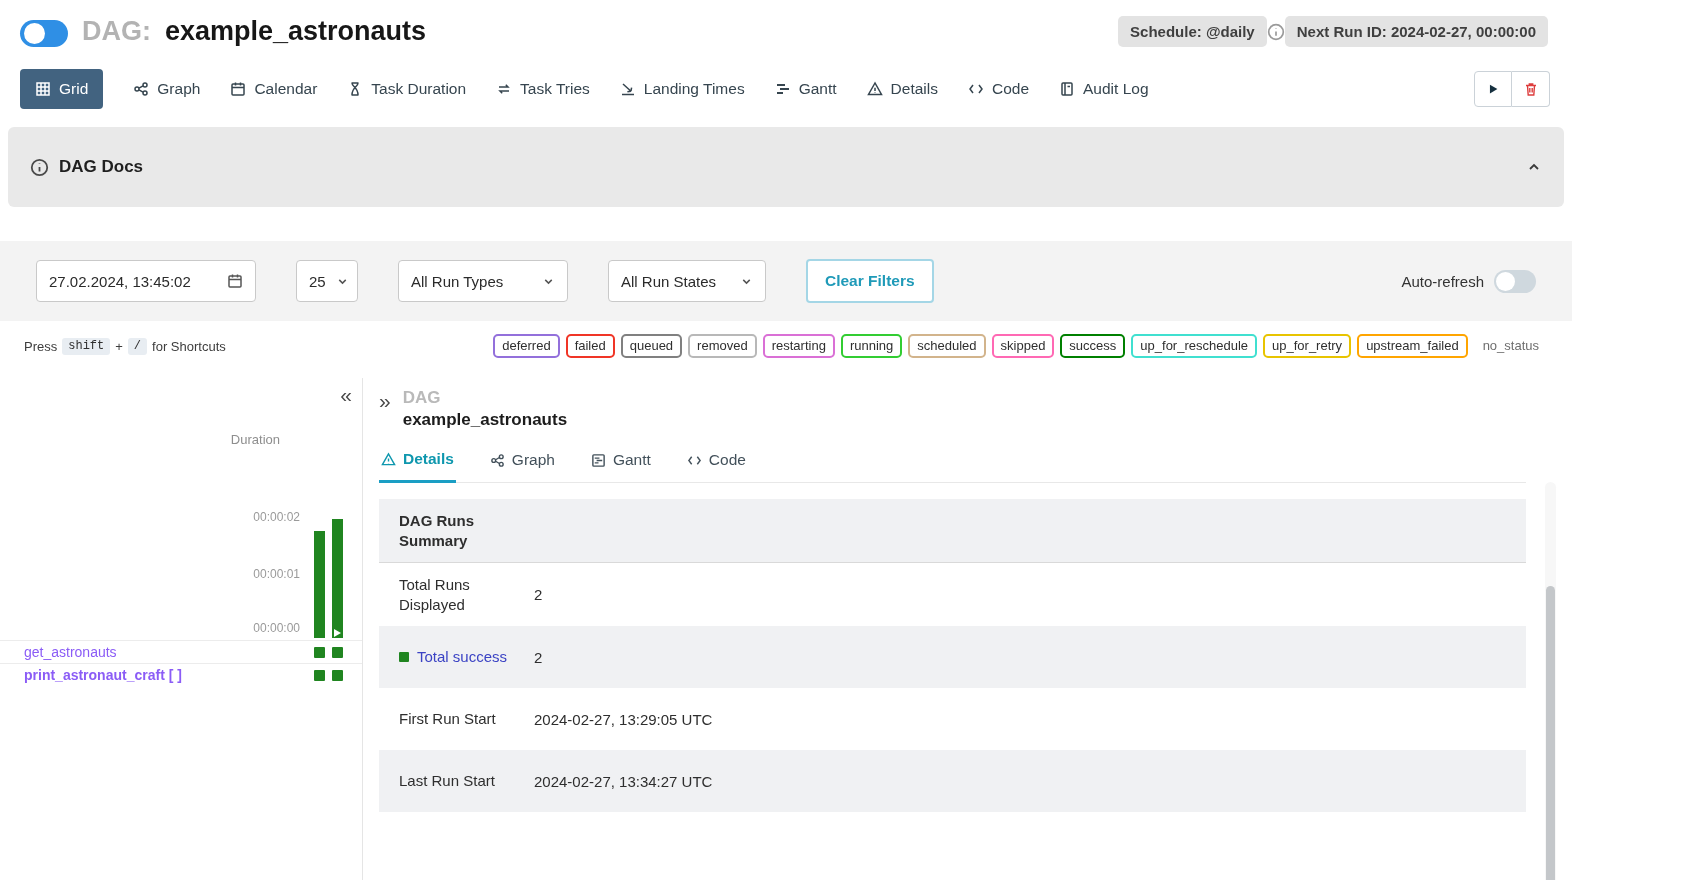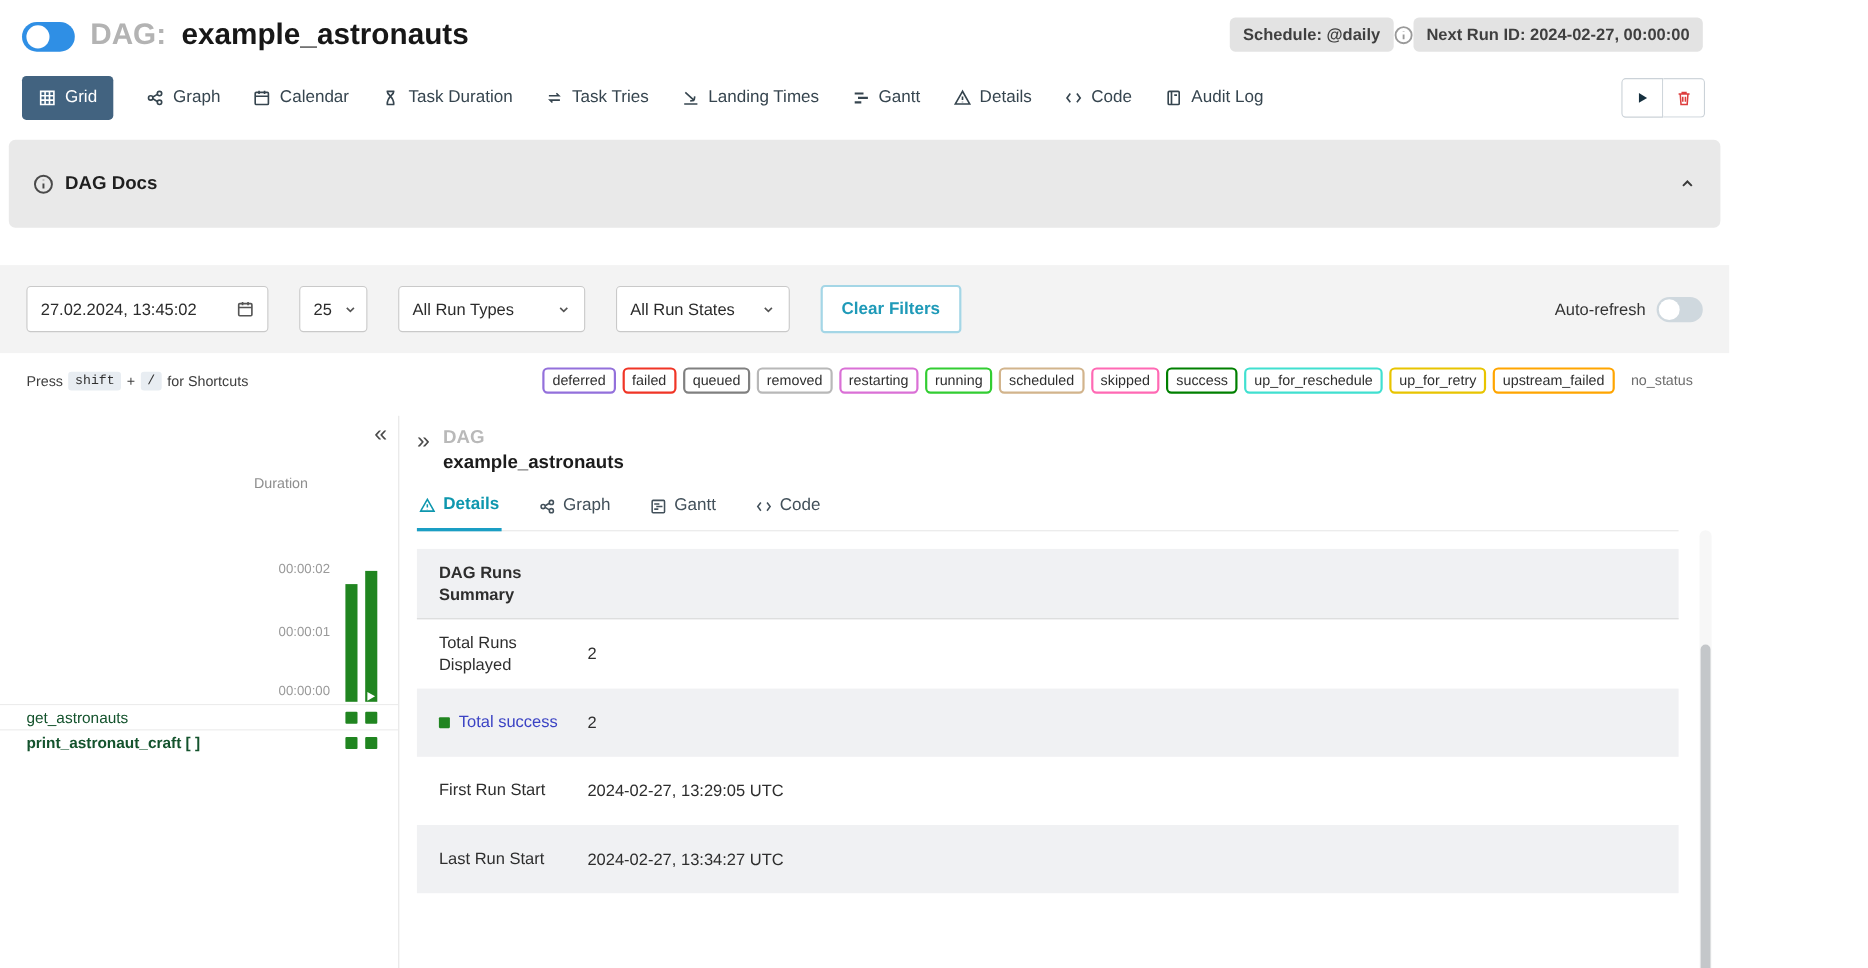--- a/index.html
+++ b/index.html
@@ -33,21 +33,21 @@
   .icon { display: inline-flex; }
   .icon svg { display: block; }
 
   
   .dag-docs { margin: 4px 8px 0; background: #e9e9e9; border-radius: 6px; padding: 30px 22px; display: flex; align-items: center; gap: 10px; cursor: pointer; }
   .dag-docs .docs-label { font-size: 17px; font-weight: 700; color: #1f1f1f; }
   .docs-info { color: #4a4a4a; display: inline-flex; }
   .docs-chevron { margin-left: auto; color: #3a3a3a; display: inline-flex; }
 
   
-  .filter-band { margin-top: 34px; background: #f3f3f3; padding: 18px 24px; display: flex; align-items: center; gap: 28px; }
+  .filter-band { margin-top: 34px; background: #f3f3f3; padding: 18px 36px; display: flex; align-items: center; gap: 40px; }
   .f-box { height: 42px; background: #fff; border: 1px solid #c9c9c9; border-radius: 4px; display: flex; align-items: center; justify-content: space-between; padding: 0 12px; font-size: 15px; color: #2b2b2b; cursor: pointer; }
   .f-date { width: 220px; }
   .f-size { width: 62px; }
   .f-types { width: 170px; }
   .f-states { width: 158px; }
   .f-box .icon { color: #555; margin-left: 10px; }
   .clear-btn { background: #fff; border: 2px solid #a4d6e6; color: #1f9ab8; font-weight: 700; font-size: 15.5px; border-radius: 4px; padding: 11px 17px; cursor: pointer; font-family: inherit; }
   .auto-refresh { margin-left: auto; display: flex; align-items: center; gap: 10px; }
   .auto-refresh .ar-label { font-size: 15px; color: #333; }
   .toggle-sm { width: 42px; height: 23px; border-radius: 12px; background: #cfd8de; position: relative; cursor: pointer; }
@@ -73,21 +73,21 @@
   .ytick.t1 { top: 141px; }
   .ytick.t0 { top: 195px; }
   .bars { position: absolute; right: 19px; bottom: 0; display: flex; align-items: flex-end; gap: 7px; }
   .bar { width: 11px; background: #208520; cursor: pointer; }
   .bar.b1 { height: 107px; }
   .bar.b2 { height: 119px; position: relative; }
   .play-marker { position: absolute; bottom: 1px; left: 1.5px; width: 0; height: 0; border-top: 4px solid transparent; border-bottom: 4px solid transparent; border-left: 7px solid #ffffff; }
 
   .task-rows { margin-top: 2px; }
   .task-row { height: 23px; border-top: 1px solid #ececec; display: flex; align-items: center; justify-content: space-between; padding: 0 19px 0 24px; }
-  .task-name { font-size: 14px; color: #14532d; cursor: pointer; }
+  .task-name { font-size: 14px; color: #8b5cf6; cursor: pointer; }
   .task-row.bold .task-name { font-weight: 700; }
   .ti-squares { display: flex; gap: 7px; }
   .ti-sq { width: 11px; height: 11px; background: #208520; border-radius: 1px; cursor: pointer; }
 
   .yellow-circle { position: absolute; bottom: -14px; left: 202px; width: 34px; height: 34px; border-radius: 50%; background: #fbe566; box-shadow: inset 0 0 0 4px #f6df57; }
 
   
   .details-panel { flex: 1; padding: 10px 46px 0 16px; position: relative; }
   .panel-head { display: flex; gap: 12px; align-items: flex-start; }
   .expand-btn { font-size: 21px; color: #4a4a4a; background: none; border: none; cursor: pointer; line-height: 1; margin-top: 2px; font-family: inherit; }

